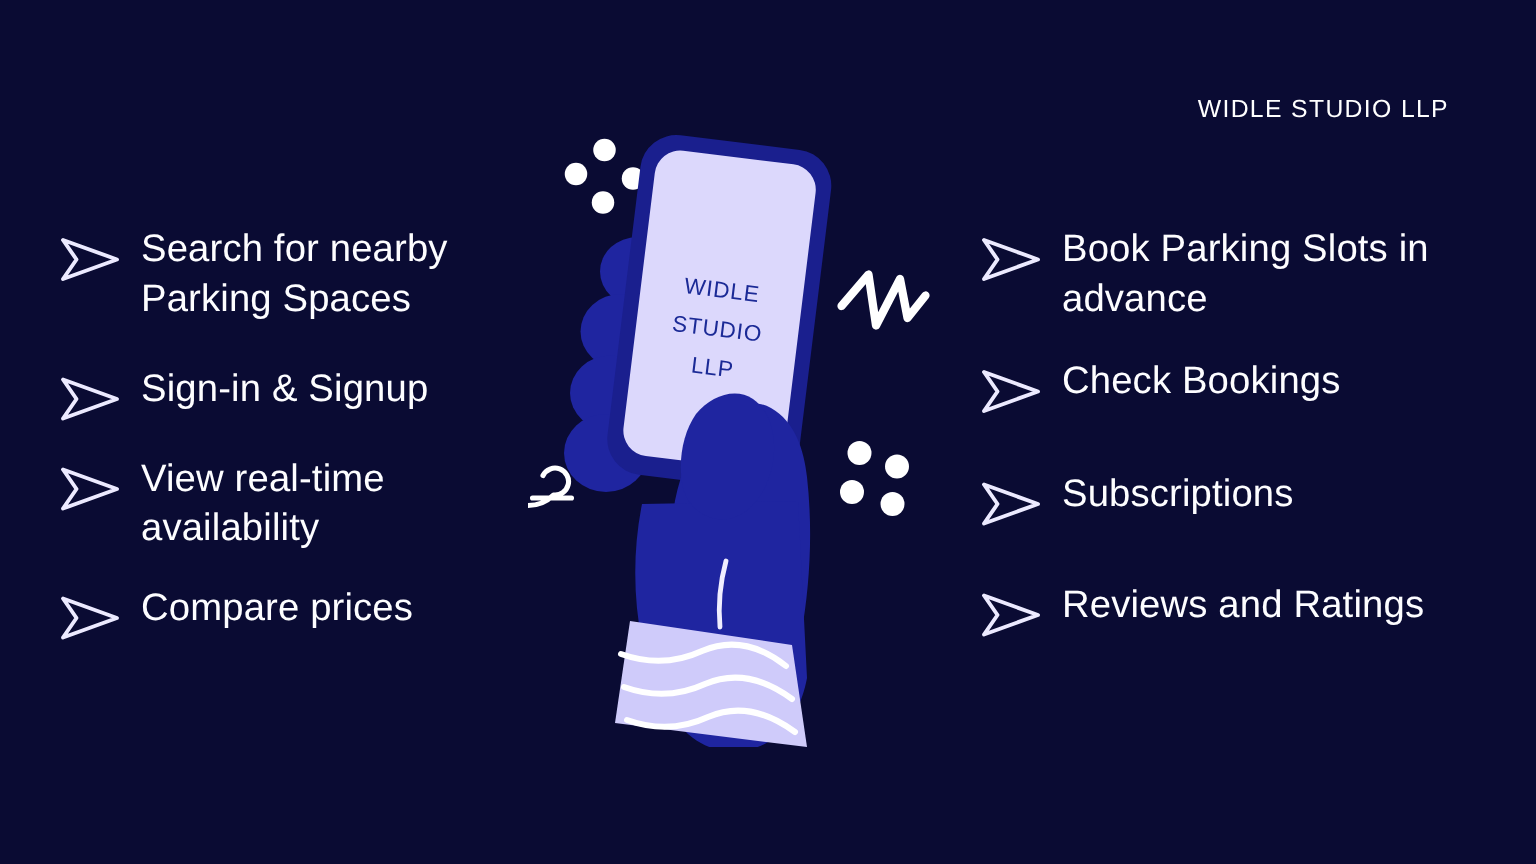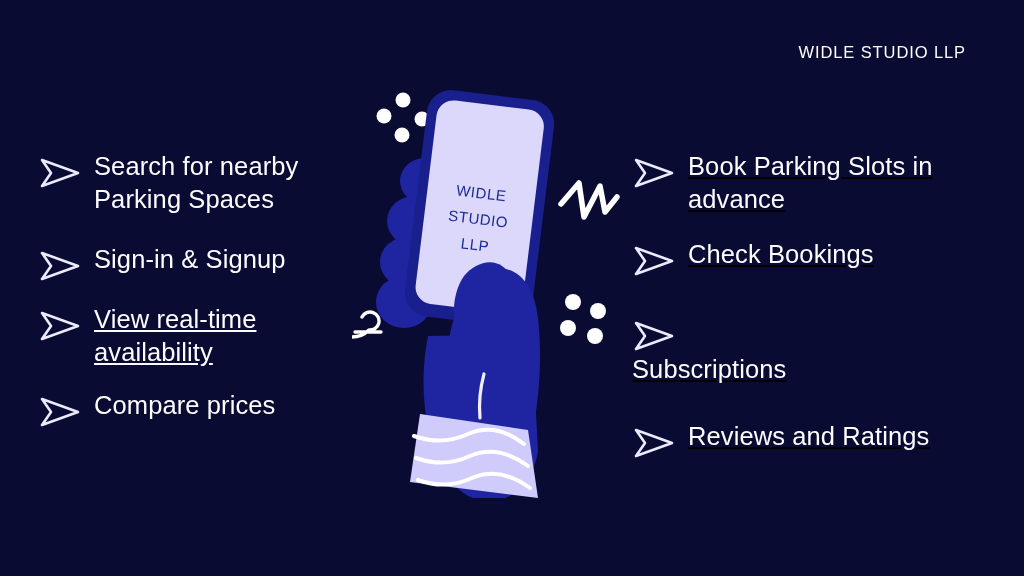--- a/index.html
+++ b/index.html
@@ -14,48 +14,48 @@
     height: 576px;
     background: #0a0b33;
     overflow: hidden;
     font-family: "Liberation Sans", sans-serif;
     -webkit-font-smoothing: antialiased;
   }
 
   
   .brand {
     position: absolute;
-    top: 43px;
+    top: 64px;
     right: 58px;
     color: #ffffff;
     font-size: 16.5px;
     letter-spacing: 0.9px;
     font-weight: 400;
     white-space: nowrap;
   }
 
   
   .col {
     position: absolute;
     top: 150px;
   }
   .col-left  { left: 38px;  width: 330px; }
-  .col-right { left: 632px; width: 370px; text-decoration: underline; }
+  .col-right { left: 652px; width: 370px; }
 
   .feature {
     display: flex;
     align-items: flex-start;
     margin-bottom: 24px;
   }
   .col-left  .feature:nth-child(1) { margin-bottom: 28px; }
   .col-left  .feature:nth-child(2) { margin-bottom: 20px; }
   .col-left  .feature:nth-child(3) { margin-bottom: 20px; }
   .col-right .feature:nth-child(1) { margin-bottom: 23px; }
   .col-right .feature:nth-child(2) { margin-bottom: 35px; }
-  .col-right .feature:nth-child(3) { margin-bottom: 34px; flex-direction: column; }
+  .col-right .feature:nth-child(3) { margin-bottom: 34px; }
 
   .bullet {
     flex: 0 0 auto;
     width: 44px;
     height: 34px;
     margin-top: 6px;
     margin-right: 12px;
   }
   .bullet svg { display: block; width: 44px; height: 34px; }
 
@@ -112,21 +112,21 @@
       </span>
       <span class="feature-label" style="white-space: pre-line;">Sign-in &amp; Signup</span>
     </div>
 
     <div class="feature">
       <span class="bullet">
         <svg viewBox="0 0 44 34" aria-hidden="true">
           <path d="M4 4 L40 17 L4 30 L13 17 Z" fill="none" stroke="#eceaff" stroke-width="2.6" stroke-linejoin="round" stroke-linecap="round"></path>
         </svg>
       </span>
-      <span class="feature-label" style="white-space: pre-line; text-decoration: underline;">View real-time
+      <span class="feature-label" style="white-space: pre-line;">View real-time
 availability</span>
     </div>
 
     <div class="feature">
       <span class="bullet">
         <svg viewBox="0 0 44 34" aria-hidden="true">
           <path d="M4 4 L40 17 L4 30 L13 17 Z" fill="none" stroke="#eceaff" stroke-width="2.6" stroke-linejoin="round" stroke-linecap="round"></path>
         </svg>
       </span>
       <span class="feature-label" style="white-space: pre-line; text-align: right;">Compare prices</span>

